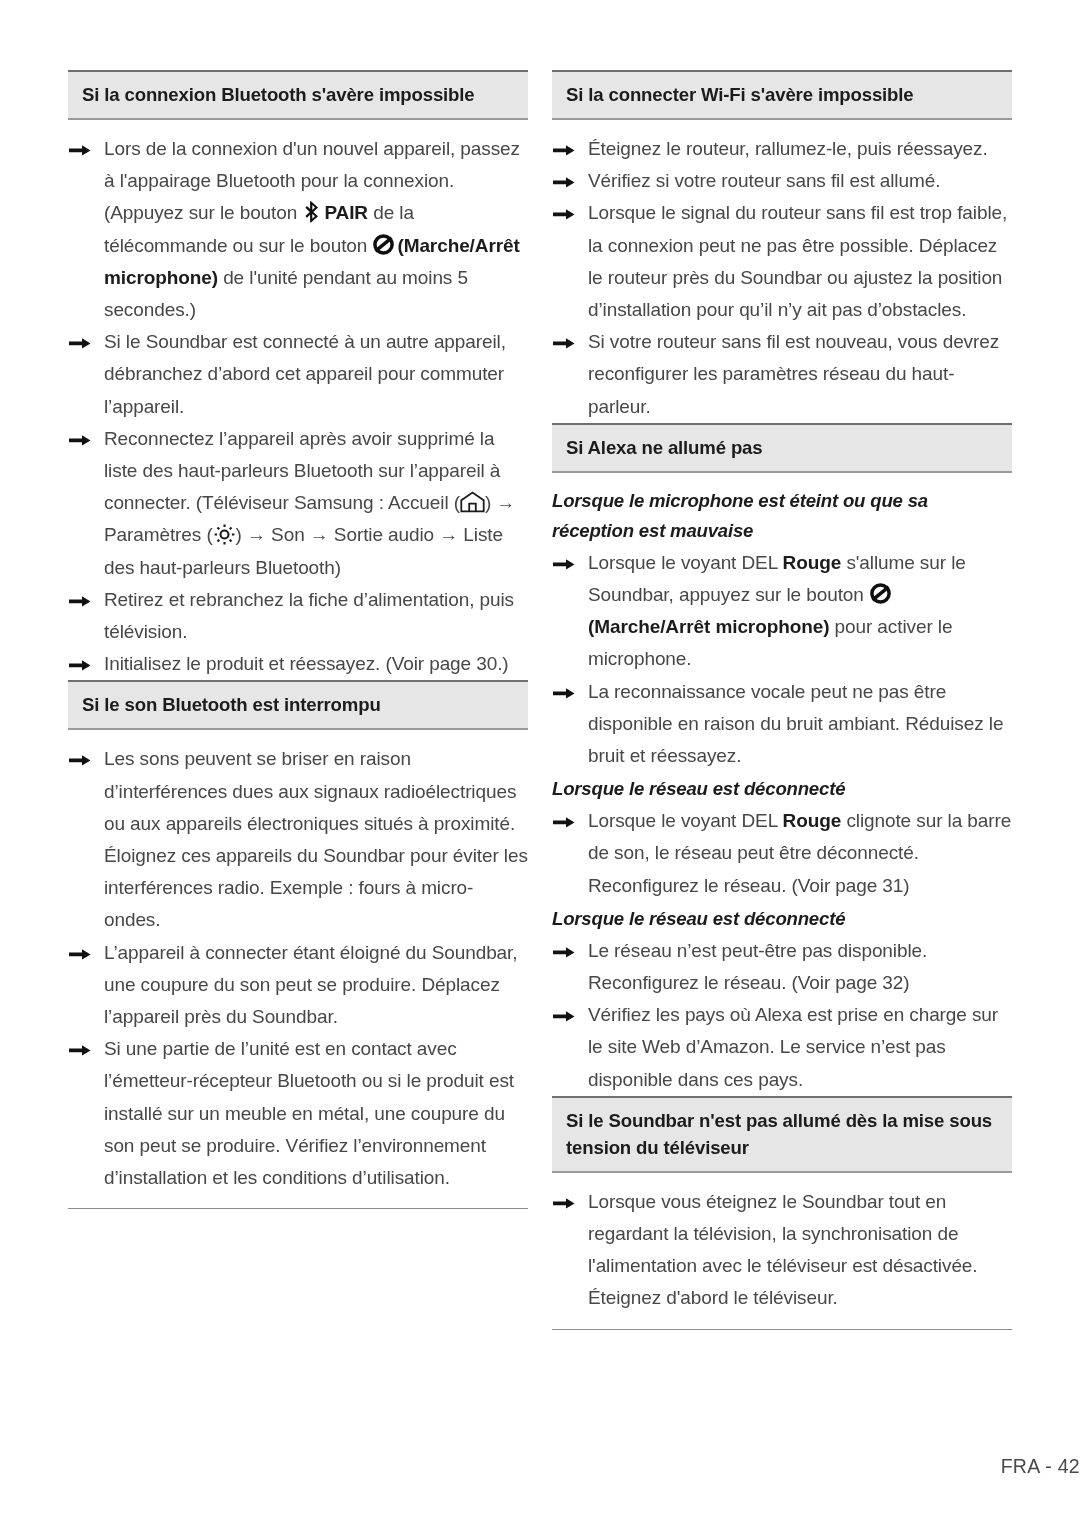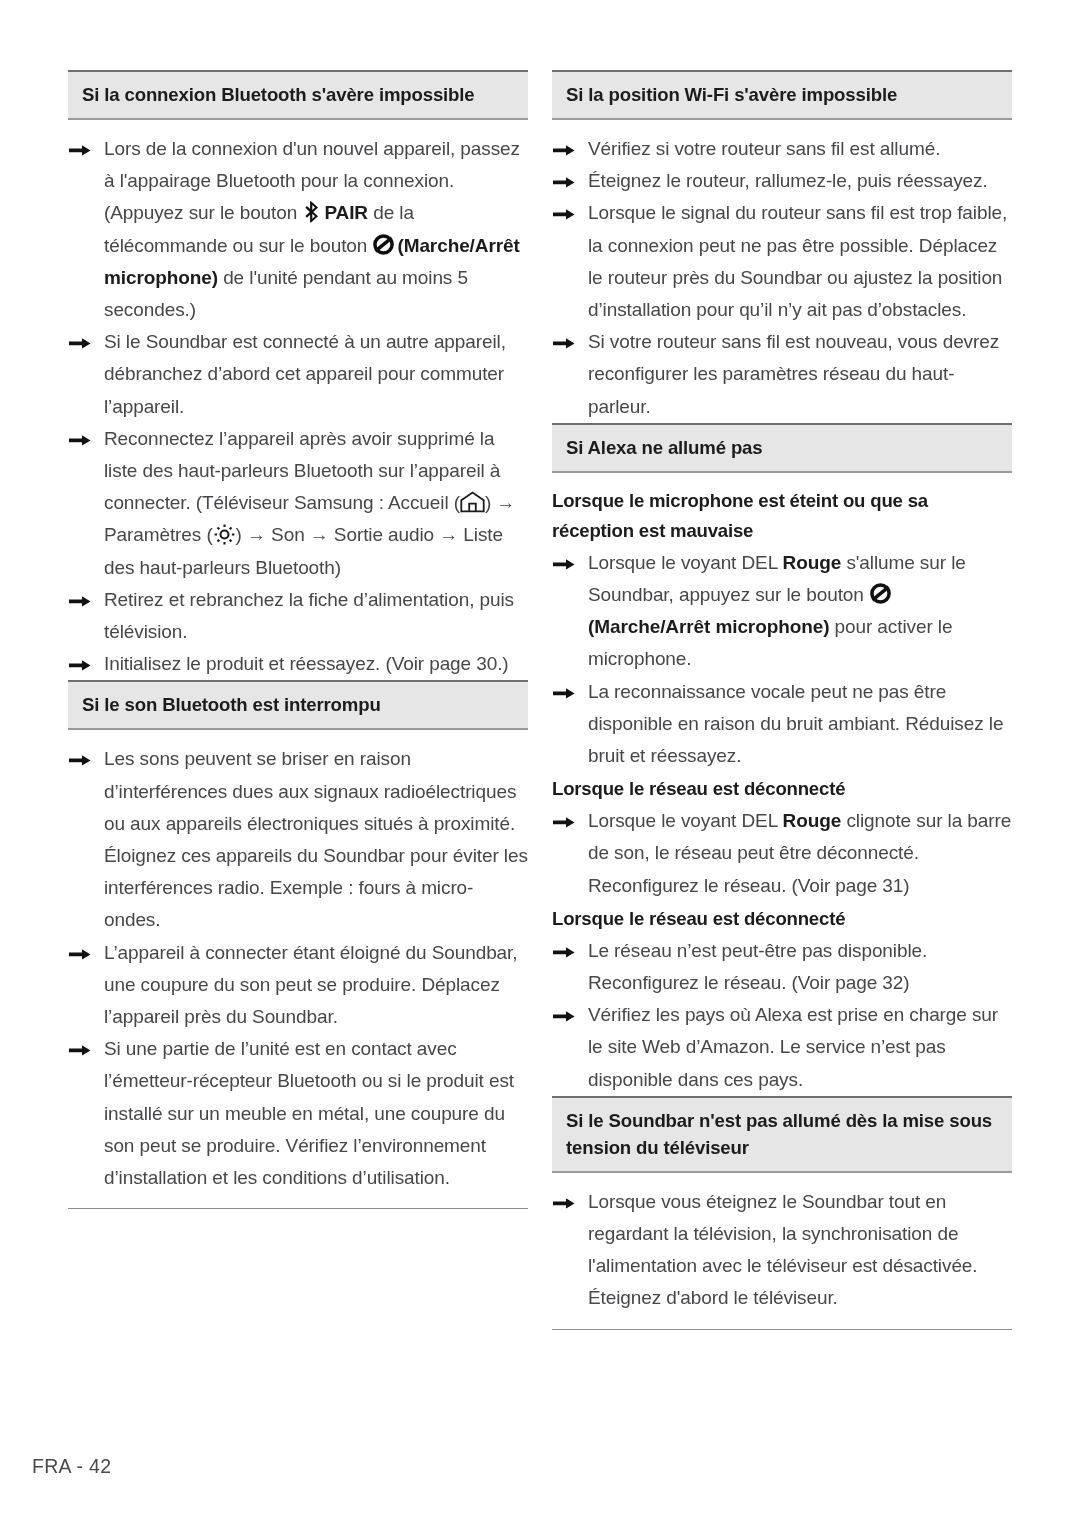--- a/index.html
+++ b/index.html
@@ -48,20 +48,21 @@
   }
 
   
   .sub-head {
     font-weight: bold;
     font-size: 18.6px;
     line-height: 30px;
     color: #1c1c1c;
     letter-spacing: -0.2px;
     margin: 2px 0 1px 0;
+    font-style: italic;
   }
 
   
   ul.blist { list-style: none; margin: 0; padding: 0; }
   ul.blist > li {
     position: relative;
     padding-left: 36px;
     font-size: 19px;
     line-height: 32.2px;
     color: #47474a;
@@ -95,25 +96,24 @@
     border-top: 1.5px solid #8c8c8c;
     margin: 14px 0 0 0;
     height: 0;
   }
 
   .footer {
     position: absolute;
     left: 0;
     top: 1455px;
     width: 1080px;
-    text-align: left;
+    text-align: right;
     font-size: 19.5px;
     color: #4a4a4a;
     letter-spacing: 0.3px;
-    padding-left: 32px;
   }
 </style>
 </head>
 <body>
 
 <div class="page">
   <div class="columns">
     <div class="col" id="col-left">
         <div class="sec-head">
           <div class="txt">Si la connexion Bluetooth s'avère impossible</div>
@@ -175,33 +175,33 @@
           <li><span class="arrow">
               <svg width="22" height="11" viewBox="0 0 22 11">
                 <path fill="#121212" d="M0 3.6 L13.0 3.6 L13.0 0.3 L21.5 5.4 L13.0 10.6 L13.0 7.2 L0 7.2 Z"></path>
               </svg>
             </span><span>Si une partie de l’unité est en contact avec l’émetteur-récepteur Bluetooth ou si le produit est installé sur un meuble en métal, une coupure du son peut se produire. Vérifiez l’environnement d’installation et les conditions d’utilisation.</span></li>
         </ul>
         <hr class="rule">
       </div>
     <div class="col" id="col-right">
         <div class="sec-head">
-          <div class="txt">Si la position Wi-Fi s'avère impossible</div>
-        </div>
-        <ul class="blist">
+          <div class="txt">Si la connecter Wi-Fi s'avère impossible</div>
+        </div>
+        <ul class="blist">
+          <li><span class="arrow">
+              <svg width="22" height="11" viewBox="0 0 22 11">
+                <path fill="#121212" d="M0 3.6 L13.0 3.6 L13.0 0.3 L21.5 5.4 L13.0 10.6 L13.0 7.2 L0 7.2 Z"></path>
+              </svg>
+            </span><span>Éteignez le routeur, rallumez-le, puis réessayez.</span></li>
           <li><span class="arrow">
               <svg width="22" height="11" viewBox="0 0 22 11">
                 <path fill="#121212" d="M0 3.6 L13.0 3.6 L13.0 0.3 L21.5 5.4 L13.0 10.6 L13.0 7.2 L0 7.2 Z"></path>
               </svg>
             </span><span>Vérifiez si votre routeur sans fil est allumé.</span></li>
-          <li><span class="arrow">
-              <svg width="22" height="11" viewBox="0 0 22 11">
-                <path fill="#121212" d="M0 3.6 L13.0 3.6 L13.0 0.3 L21.5 5.4 L13.0 10.6 L13.0 7.2 L0 7.2 Z"></path>
-              </svg>
-            </span><span>Éteignez le routeur, rallumez-le, puis réessayez.</span></li>
           <li><span class="arrow">
               <svg width="22" height="11" viewBox="0 0 22 11">
                 <path fill="#121212" d="M0 3.6 L13.0 3.6 L13.0 0.3 L21.5 5.4 L13.0 10.6 L13.0 7.2 L0 7.2 Z"></path>
               </svg>
             </span><span>Lorsque le signal du routeur sans fil est trop faible, la connexion peut ne pas être possible. Déplacez le routeur près du Soundbar ou ajustez la position d’installation pour qu’il n’y ait pas d’obstacles.</span></li>
           <li><span class="arrow">
               <svg width="22" height="11" viewBox="0 0 22 11">
                 <path fill="#121212" d="M0 3.6 L13.0 3.6 L13.0 0.3 L21.5 5.4 L13.0 10.6 L13.0 7.2 L0 7.2 Z"></path>
               </svg>
             </span><span>Si votre routeur sans fil est nouveau, vous devrez reconfigurer les paramètres réseau du haut-parleur.</span></li>

